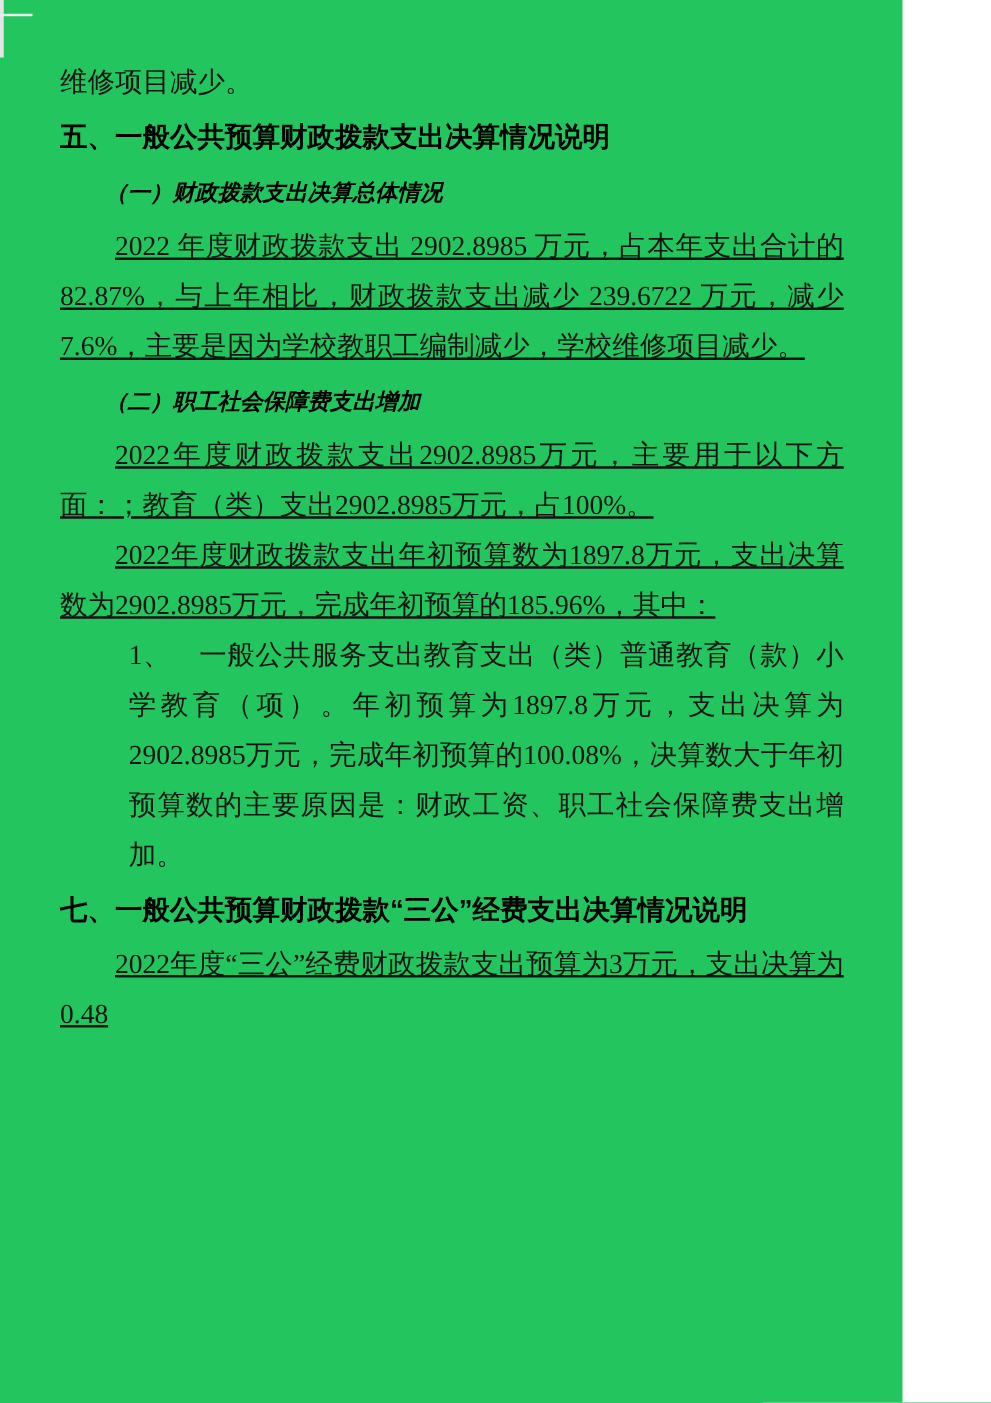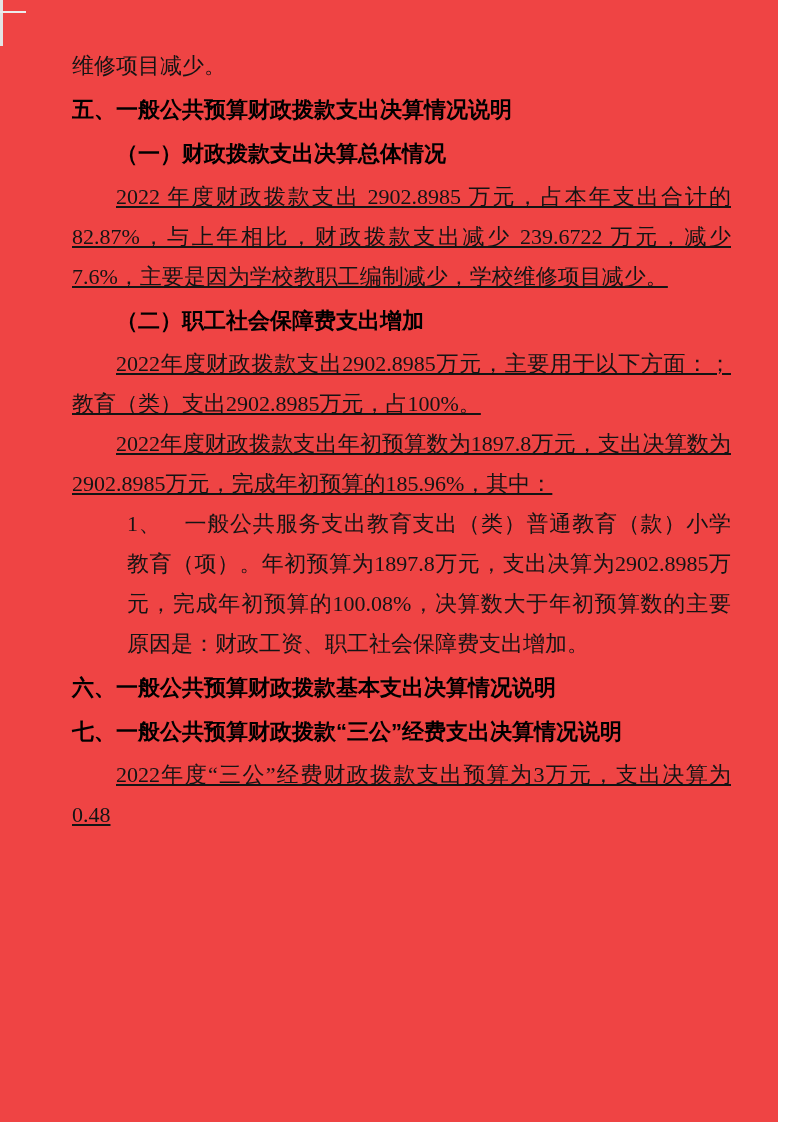--- a/index.html
+++ b/index.html
@@ -3,24 +3,24 @@
 <meta charset="utf-8">
 <style>
   html, body { margin: 0; padding: 0; }
   body {
     width: 793px; height: 1122px;
     background: #ffffff;
     font-family: "Liberation Serif", "DejaVu Serif", serif;
   }
   .page {
     position: relative;
-    width: 778px; height: 1122px;
+    width: 722px; height: 1122px;
     box-sizing: border-box;
-    padding: 46px 47px 0 72px;
-    background: #ef4444;
+    padding: 46px 47px 0 48px;
+    background: #22c55e;
     color: #141414;
     overflow: hidden;
   }
   .cont, .para, .numbered {
     font-family: "Liberation Serif", "DejaVu Serif", serif;
     font-size: 22px;
     line-height: 40px;
     margin: 0;
     text-align: justify;
     color: #141414;
@@ -28,21 +28,21 @@
   .para { text-indent: 2em; text-decoration: underline; }
   .numbered { margin-left: 55px; text-indent: 0; }
   .h1, .h2 {
     font-family: "Liberation Sans", "DejaVu Sans", sans-serif;
     font-weight: bold;
     color: #000000;
     margin: 4px 0 3px 0;
     line-height: 40px;
   }
   .h1 { font-size: 22px; }
-  .h2 { font-size: 22px; text-indent: 2em; }
+  .h2 { font-size: 18px; text-indent: 2em; font-style: italic; }
   .h2.flush { text-indent: 0; }
   .scan-artifact-v {
     position: absolute; left: 0; top: 0;
     width: 3px; height: 46px;
     background: #e4e4e4;
   }
   .scan-artifact-h {
     position: absolute; left: 0; top: 11px;
     width: 26px; height: 2px;
     background: #ececec;
@@ -62,17 +62,16 @@
   <div class="h2">（一）财政拨款支出决算总体情况</div>
   <p class="para">2022 年度财政拨款支出 2902.8985 万元，占本年支出合计的 82.87%，与上年相比，财政拨款支出减少 239.6722 万元，减少 7.6%，主要是因为学校教职工编制减少，学校维修项目减少。</p>
 
   <div class="h2">（二）职工社会保障费支出增加</div>
   <p class="para">2022年度财政拨款支出2902.8985万元，主要用于以下方面：；教育（类）支出2902.8985万元，占100%。</p>
 
   <p class="para">2022年度财政拨款支出年初预算数为1897.8万元，支出决算数为2902.8985万元，完成年初预算的185.96%，其中：</p>
 
   <p class="numbered">1、　一般公共服务支出教育支出（类）普通教育（款）小学教育（项）。年初预算为1897.8万元，支出决算为2902.8985万元，完成年初预算的100.08%，决算数大于年初预算数的主要原因是：财政工资、职工社会保障费支出增加。</p>
 
-  <div class="h1">六、一般公共预算财政拨款基本支出决算情况说明</div>
 
   <div class="h1">七、一般公共预算财政拨款“三公”经费支出决算情况说明</div>
   <p class="para">2022年度“三公”经费财政拨款支出预算为3万元，支出决算为0.48</p>
 </div>
 
 </body></html>

